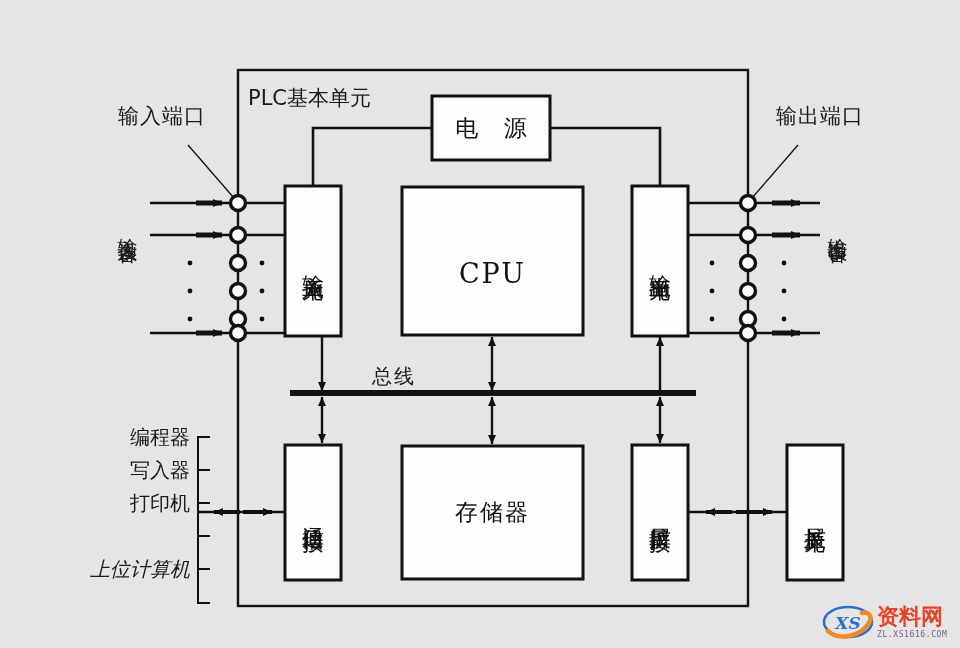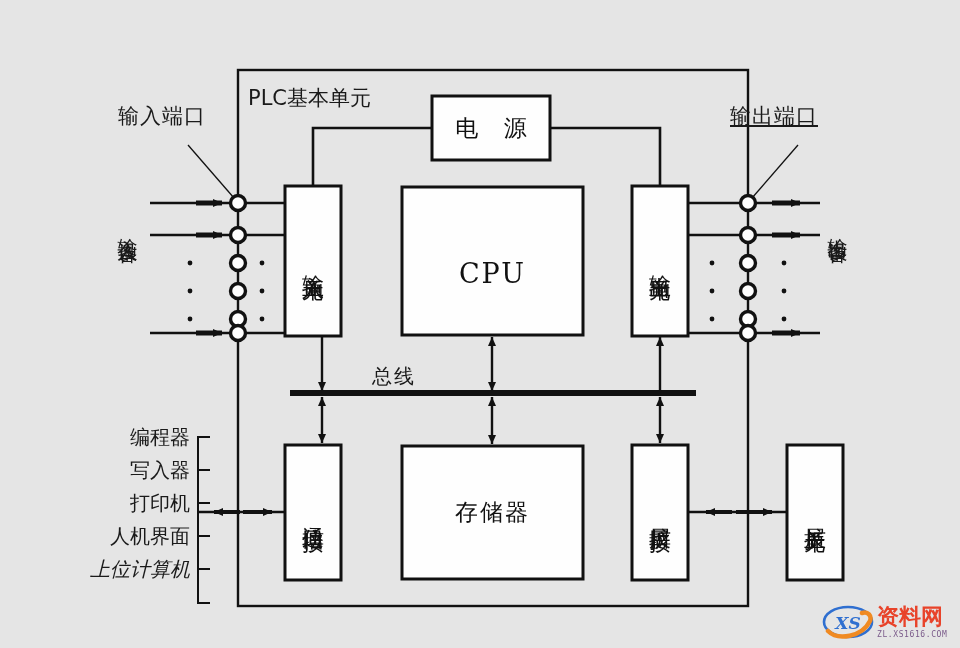--- a/index.html
+++ b/index.html
@@ -230,21 +230,21 @@
 
     <line x1="688" y1="512" x2="787" y2="512" stroke="#111111" stroke-width="2.6"></line>
     <line x1="732" y1="512" x2="706" y2="512" stroke="#111111" stroke-width="4" marker-end="url(#arrR)"></line>
     <line x1="736" y1="512" x2="772" y2="512" stroke="#111111" stroke-width="4" marker-end="url(#arrR)"></line>
   </svg>
 
   <div class="lbl h-title" style="left:248px; top:88px;">PLC基本单元</div>
 
   <div class="lbl port-lbl" style="left:118px; top:106px;">输入端口</div>
 
-  <div class="lbl port-lbl" style="left:730px; top:106px;text-decoration:underline;">输出端口</div>
+  <div class="lbl port-lbl" style="left:776px; top:106px;">输出端口</div>
 
   <div class="lbl dev-lbl vert" style="left:118px; top:222px;">输入设备</div>
 
   <div class="lbl dev-lbl vert" style="left:828px; top:222px;">输出设备</div>
 
   <div class="lbl bus-lbl" style="left:372px; top:366px;">总线</div>
 
   <div class="boxlabel pwr-txt" style="left:432px; top:96px; width:118px; height:64px;">电 源</div>
 
   <div class="boxlabel" style="left:285px; top:186px; width:56px; height:150px;">
@@ -267,21 +267,20 @@
     <span class="vert unit-txt">扩展接口</span>
   </div>
 
   <div class="boxlabel" style="left:787px; top:445px; width:56px; height:135px;">
     <span class="vert unit-txt">扩展单元</span>
   </div>
 
   <div class="lbl periph-lbl" style="left:0px; top:427px; width:190px;">编程器</div>
   <div class="lbl periph-lbl" style="left:0px; top:460px; width:190px;">写入器</div>
   <div class="lbl periph-lbl" style="left:0px; top:493px; width:190px;">打印机</div>
-  <div class="lbl periph-lbl" style="left:0px; top:526px; width:190px;">人机界面</div>
   <div class="lbl periph-lbl" style="left:0px; top:559px; width:190px;font-style:italic;">上位计算机</div>
 
   <div id="watermark">
     <div id="wm-logo">
       <svg width="52" height="42" viewBox="0 0 52 42">
         <ellipse cx="26" cy="21" rx="24" ry="15" fill="none" stroke="#2f6fd0" stroke-width="2.6"></ellipse>
         <path d="M6 30 C 16 40, 40 36, 48 20 C 50 15, 46 10, 40 12" fill="none" stroke="#f08a22" stroke-width="4.5" stroke-linecap="round"></path>
         <text x="26" y="28" text-anchor="middle" font-family="DejaVu Serif, serif" font-size="17" font-style="italic" font-weight="bold" fill="#2f6fd0">XS</text>
       </svg>
     </div>

